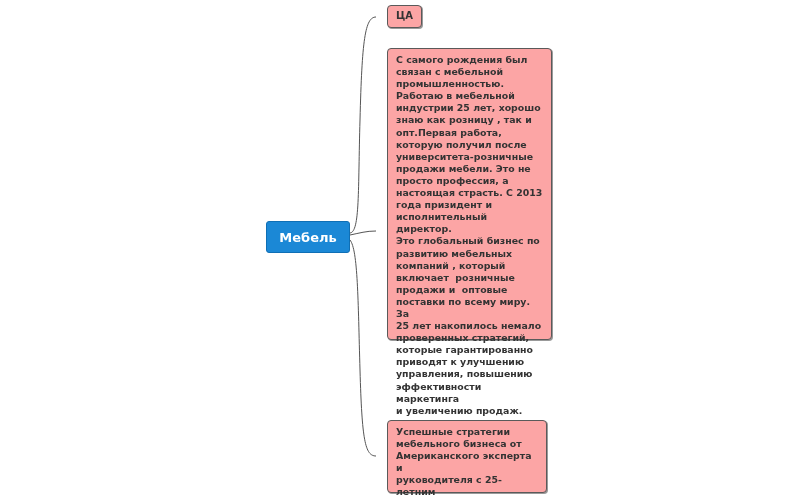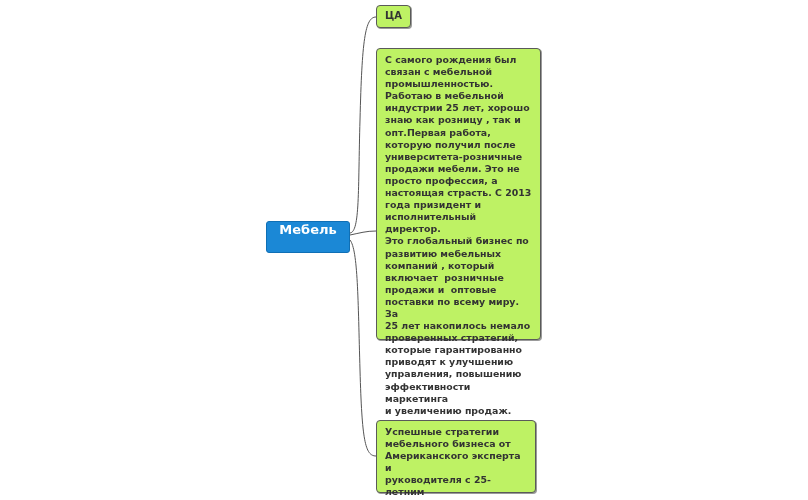--- a/index.html
+++ b/index.html
@@ -4,27 +4,28 @@
 <style>
   html, body { margin: 0; padding: 0; background: #ffffff; }
   body { width: 808px; height: 500px; position: relative; overflow: hidden;
          font-family: "DejaVu Sans", sans-serif; }
   #canvas { position: absolute; left: 0; top: 0; width: 808px; height: 500px; }
   svg.connectors { position: absolute; left: 0; top: 0; width: 808px; height: 500px; pointer-events: none; }
   .central {
     position: absolute; left: 266px; top: 221px; width: 84px; height: 32px;
     background: #1b88d6; border: 1px solid #0f6fb5; border-radius: 3px;
     color: #ffffff; font-weight: bold; font-size: 13px;
-    display: flex; align-items: flex-start; justify-content: center; box-sizing: border-box;
+    display: flex; align-items: center; justify-content: center; box-sizing: border-box;
   }
   .topic {
-    position: absolute; background: #bef264; border: 1px solid #5a5a5a;
+    position: absolute; background: #fca5a5; border: 1px solid #5a5a5a;
     border-radius: 4px; box-sizing: border-box; color: #333333;
     font-weight: bold; font-size: 9.4px; line-height: 12.1px;
     box-shadow: 1px 1px 0 #9a9a9a;
+    margin-left: 11px;
   }
   #t1 { left: 376px; top: 5px; width: 35px; height: 23px; display:flex; align-items:center; justify-content:center; font-size: 10px; }
   #t2 { left: 376px; top: 48px; width: 165px; height: 292px; padding: 5px 8px; white-space: pre-wrap; }
   #t3 { left: 376px; top: 420px; width: 160px; height: 73px; padding: 5px 8px; white-space: pre-wrap; }
 </style>
 </head>
 <body>
 
 <div id="canvas">
   <svg class="connectors" viewBox="0 0 808 500">

